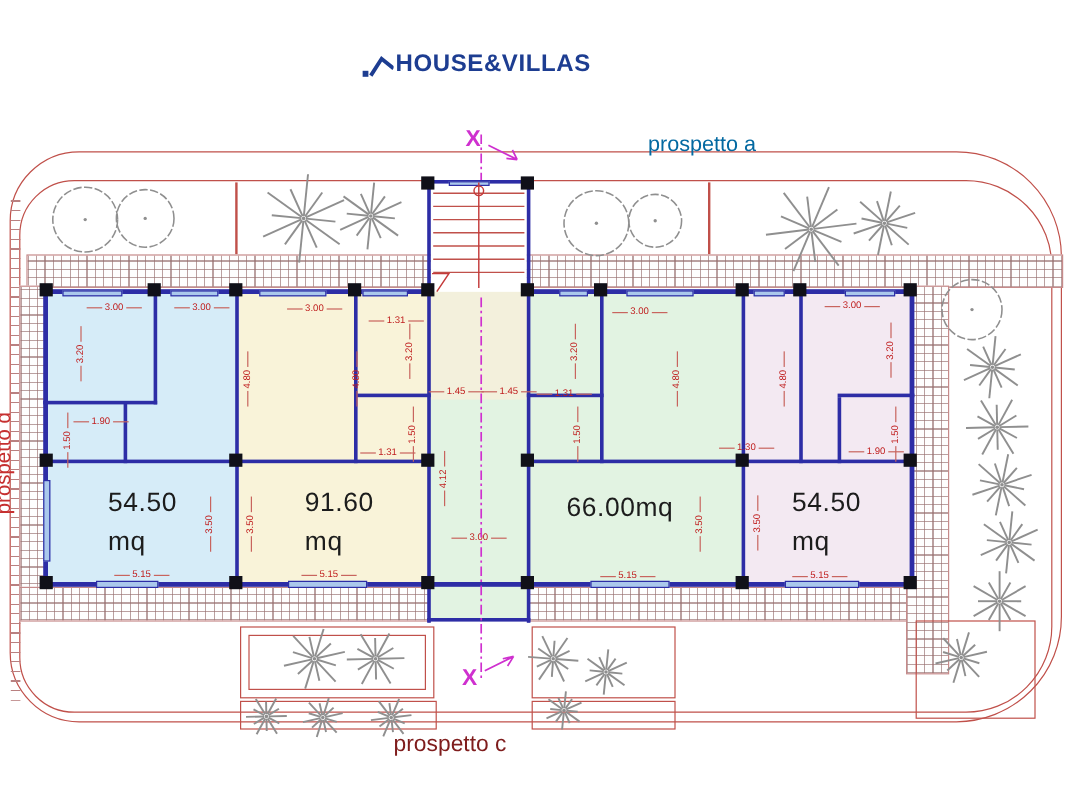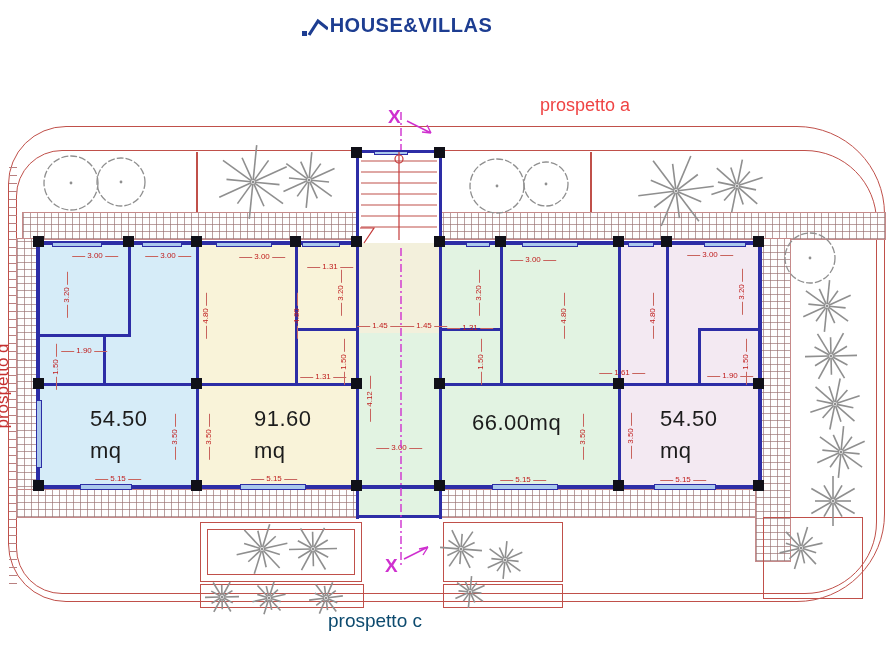--- a/index.html
+++ b/index.html
@@ -42,31 +42,31 @@
   
   .xmark{position:absolute;font-size:19px;font-weight:bold;z-index:7;}
   svg.overlay{position:absolute;left:0;top:0;z-index:2;}
   svg.overlay-top{position:absolute;left:0;top:0;z-index:6;}
 </style>
 </head>
 <body>
 
 <div class="canvas">
 
-  <div class="logo" style="color: rgb(29, 61, 145);">
+  <div class="logo" style="color: rgb(29, 61, 145); margin-top: 28px;">
     <div class="logo-main">
       <svg width="26" height="20" viewBox="0 0 26 20">
         <rect x="0" y="14" width="5" height="5" fill="#1d3d91"></rect>
         <path d="M7 18 L16 4 L26 12" stroke="#1d3d91" stroke-width="3.2" fill="none"></path>
       </svg>
       <span>HOUSE&amp;VILLAS</span>
     </div>
   </div>
-  <div class="lbl" style="left: 540px; top: 95px; color: #ef4444;">prospetto a</div>
-  <div class="lbl" style="left: 328px; top: 610px; font-size: 19px; color: #0c4a6e;">prospetto c</div>
+  <div class="lbl" style="left: 540px; top: 110px; color: #0369a1;">prospetto a</div>
+  <div class="lbl" style="left: 328px; top: 610px; font-size: 19px; color: #7f1d1d;">prospetto c</div>
   <div class="lbl-d" style="color: rgb(198, 48, 48);">prospetto d</div>
 
   <div class="bound outer"></div>
   <div class="bound inner"></div>
   <div class="fence-ticks"></div>
   <div class="gdiv" style="left:196px;top:152px;height:60px;"></div>
   <div class="gdiv" style="left:590px;top:152px;height:60px;"></div>
 
   <div class="hatch" style="left:22px;top:212px;width:862px;height:26px;"></div>
   <div class="hatch" style="left:16px;top:238px;width:22px;height:276px;"></div>
@@ -505,21 +505,21 @@
     <span class="dim" style="left: 323px; top: 377px; color: rgb(192, 32, 32);">1.31</span>
     <span class="dim v" style="left: 209px; top: 437px; color: rgb(192, 32, 32);">3.50</span>
     <span class="dim" style="left: 274px; top: 479px; color: rgb(192, 32, 32);">5.15</span>
     <span class="dim v" style="left: 370px; top: 399px; color: rgb(192, 32, 32);">4.12</span>
     <span class="dim" style="left: 399px; top: 448px; color: rgb(192, 32, 32);">3.00</span>
     <span class="dim" style="left: 533px; top: 260px; color: rgb(192, 32, 32);">3.00</span>
     <span class="dim v" style="left: 479px; top: 293px; color: rgb(192, 32, 32);">3.20</span>
     <span class="dim v" style="left: 564px; top: 316px; color: rgb(192, 32, 32);">4.80</span>
     <span class="dim" style="left: 470px; top: 328px; color: rgb(192, 32, 32);">1.31</span>
     <span class="dim v" style="left: 481px; top: 362px; color: rgb(192, 32, 32);">1.50</span>
-    <span class="dim" style="left: 622px; top: 373px; color: rgb(192, 32, 32);">1.61</span>
+    <span class="dim" style="left: 622px; top: 373px; color: rgb(192, 32, 32);">1.30</span>
     <span class="dim v" style="left: 583px; top: 437px; color: rgb(192, 32, 32);">3.50</span>
     <span class="dim" style="left: 523px; top: 480px; color: rgb(192, 32, 32);">5.15</span>
     <span class="dim" style="left: 710px; top: 255px; color: rgb(192, 32, 32);">3.00</span>
     <span class="dim v" style="left: 742px; top: 292px; color: rgb(192, 32, 32);">3.20</span>
     <span class="dim v" style="left: 653px; top: 316px; color: rgb(192, 32, 32);">4.80</span>
     <span class="dim v" style="left: 746px; top: 362px; color: rgb(192, 32, 32);">1.50</span>
     <span class="dim" style="left: 730px; top: 376px; color: rgb(192, 32, 32);">1.90</span>
     <span class="dim v" style="left: 631px; top: 436px; color: rgb(192, 32, 32);">3.50</span>
     <span class="dim" style="left: 683px; top: 480px; color: rgb(192, 32, 32);">5.15</span>
   </div>

